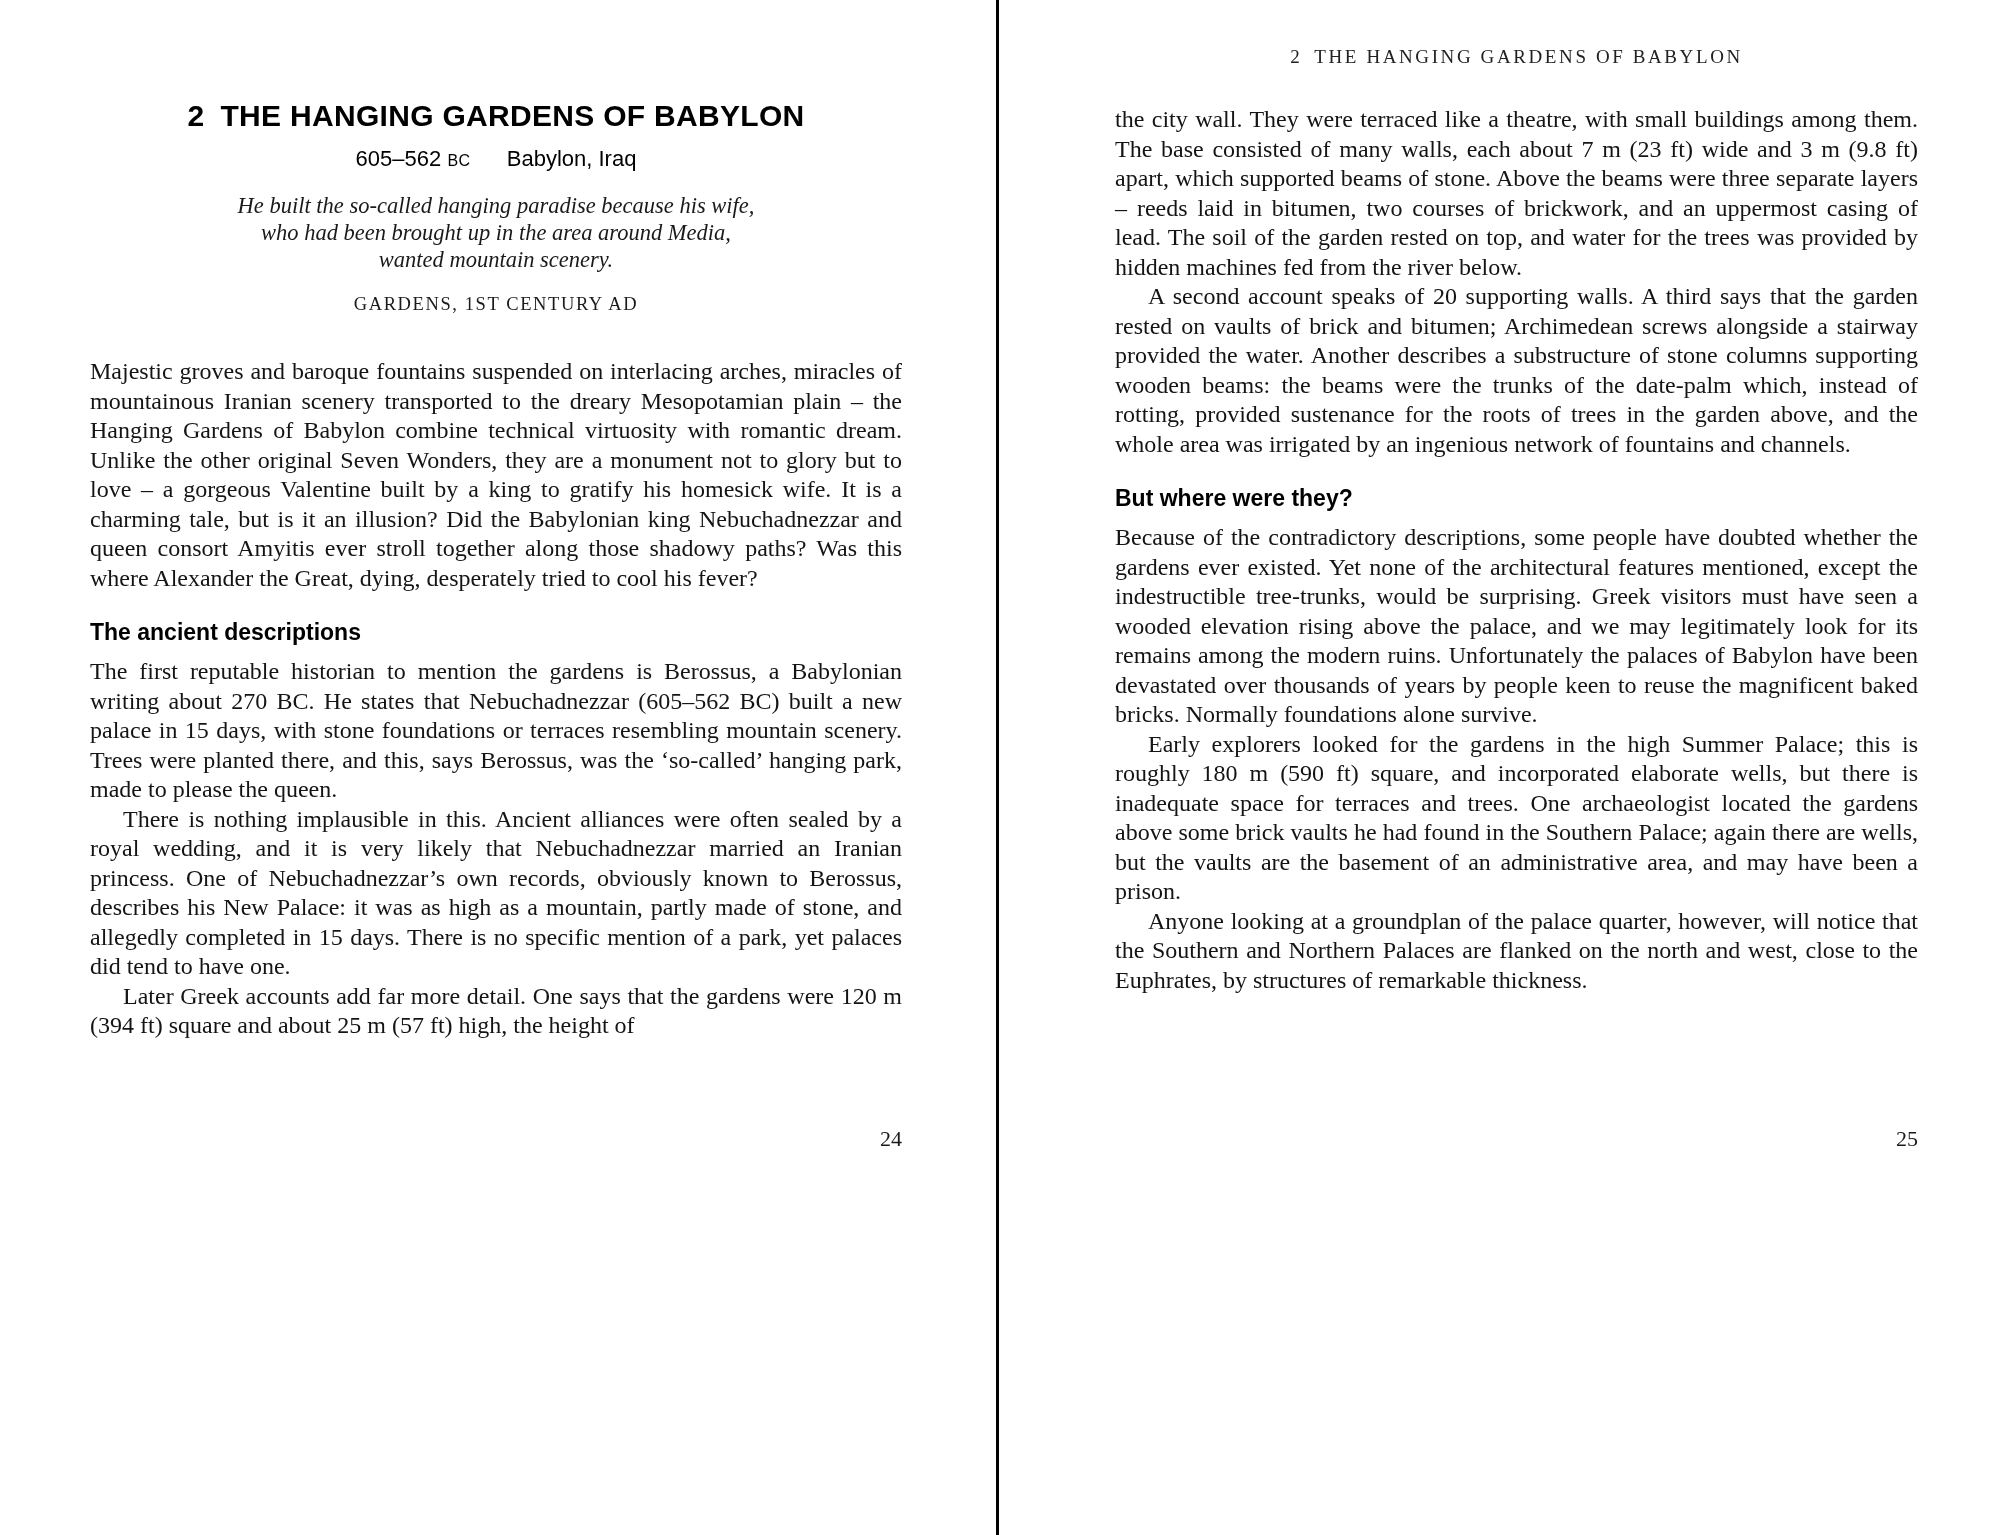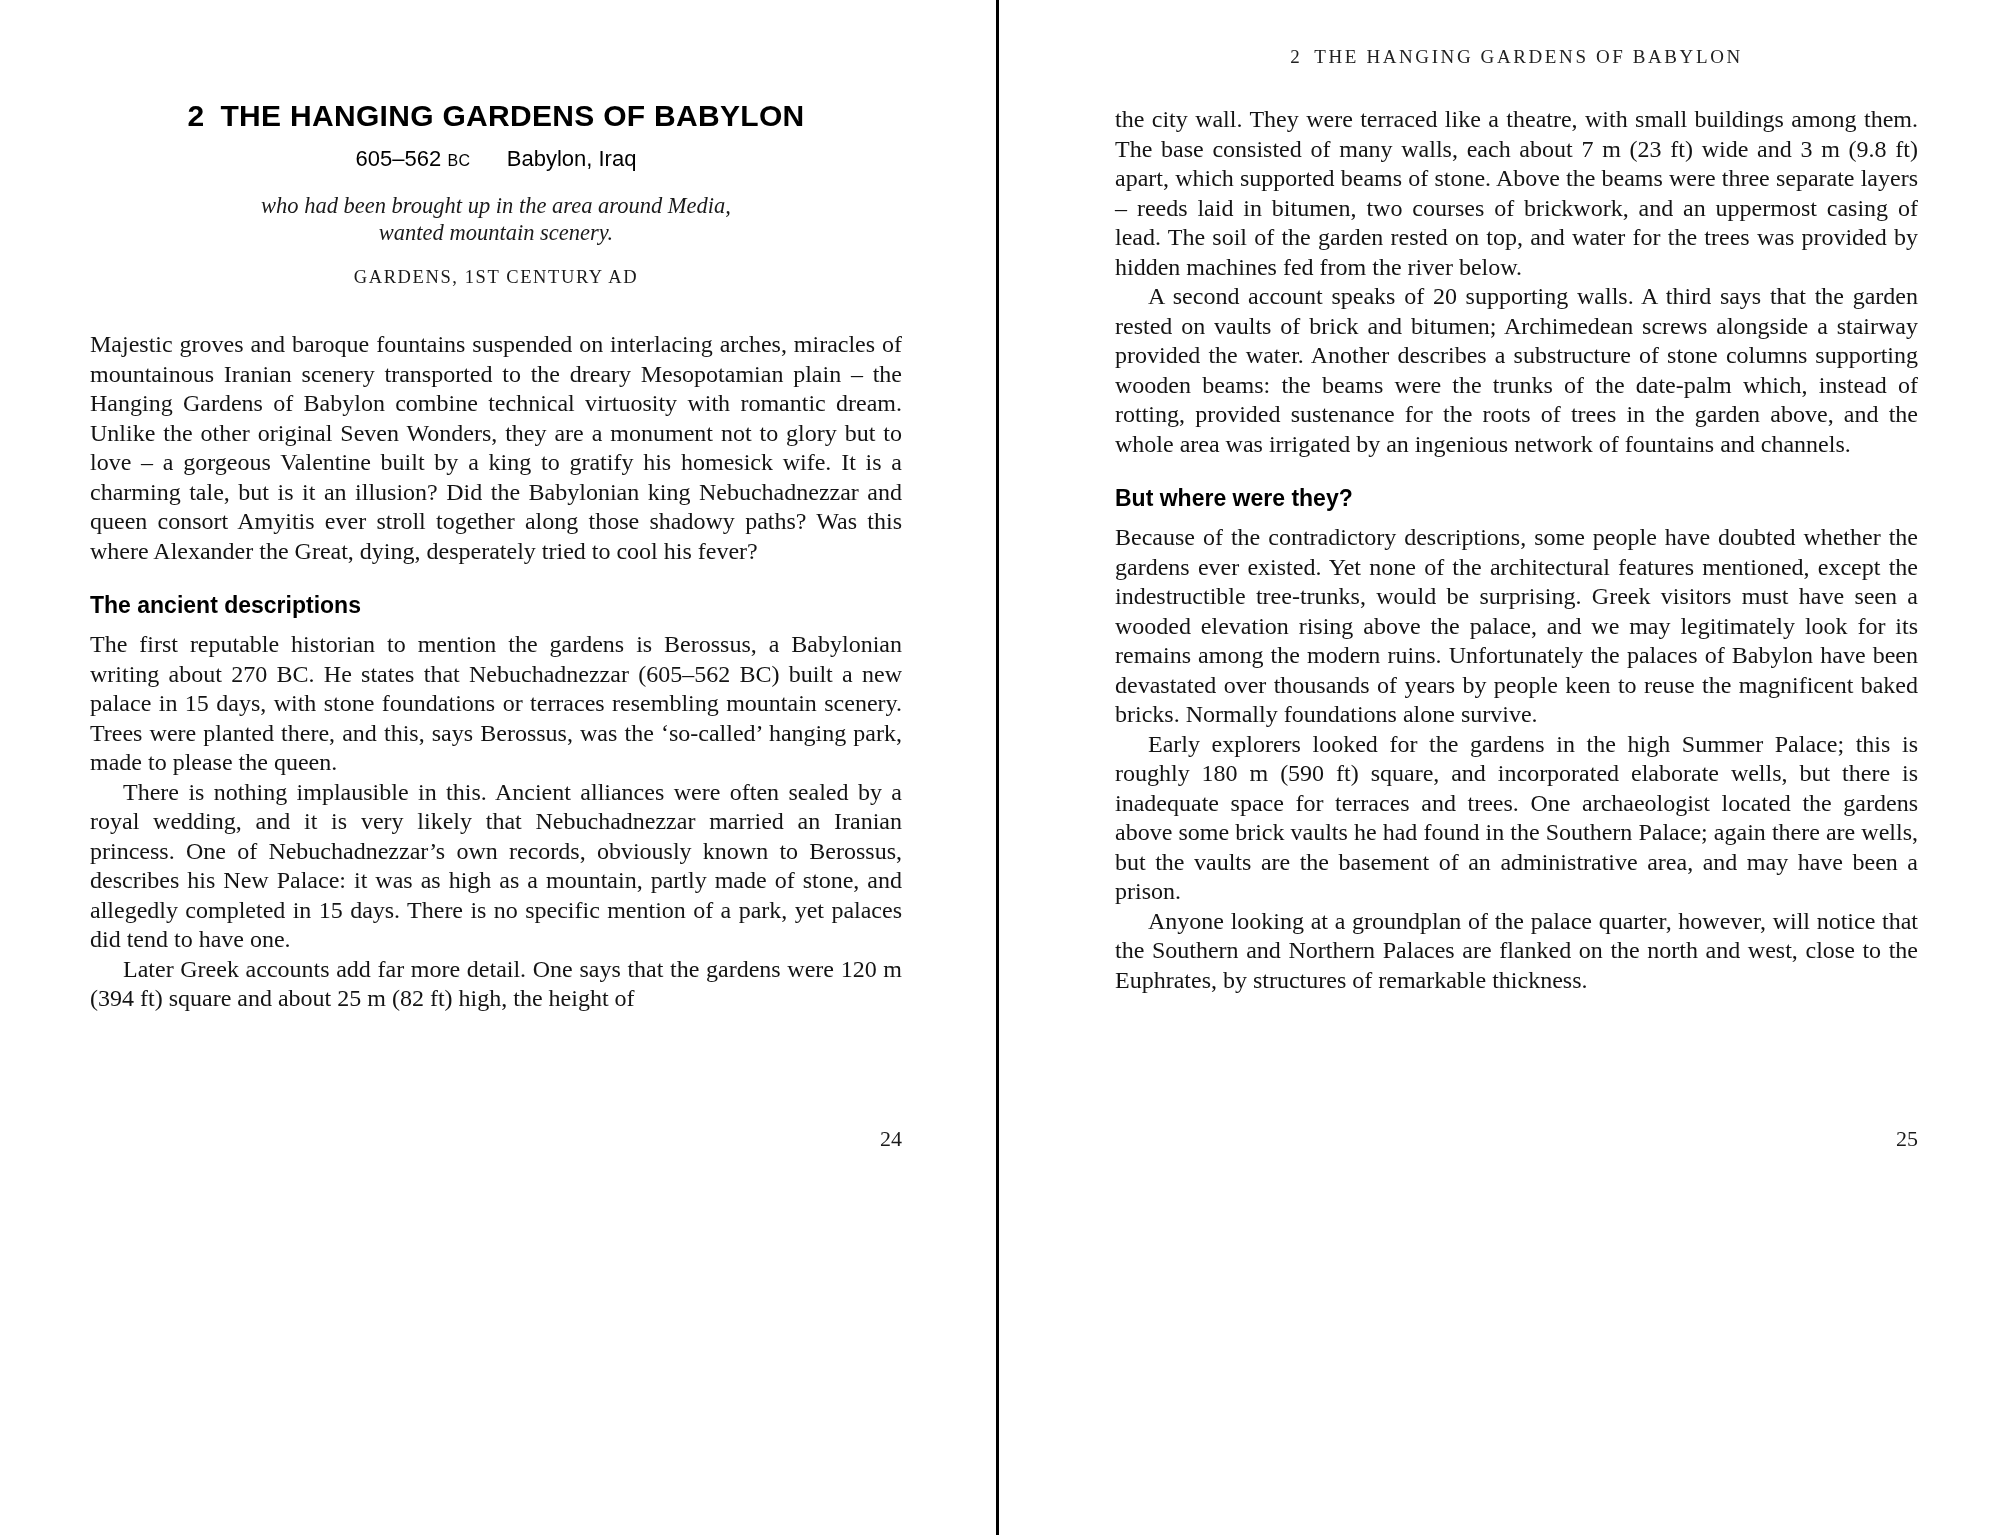--- a/index.html
+++ b/index.html
@@ -121,32 +121,33 @@
     <div class="chapter-head">
       <div class="chapter-title-row">
         <span class="chapter-num">2</span><span>THE HANGING GARDENS OF BABYLON</span>
       </div>
       <div class="chapter-meta">
         <span>605–562</span>
         <span class="meta-era">BC</span>
         <span class="meta-location">Babylon, Iraq</span>
       </div>
       <div class="epigraph">
+        <div>He built the so-called hanging paradise because his wife,</div>
         <div>who had been brought up in the area around Media,</div>
         <div>wanted mountain scenery.</div>
       </div>
       <div class="attribution">GARDENS, 1ST CENTURY AD</div>
     </div>
 
     <div class="body-col">
         <p class="body-para">Majestic groves and baroque fountains suspended on interlacing arches, miracles of mountainous Iranian scenery transported to the dreary Mesopotamian plain – the Hanging Gardens of Babylon combine technical virtuosity with romantic dream. Unlike the other original Seven Wonders, they are a monument not to glory but to love – a gorgeous Valentine built by a king to gratify his homesick wife. It is a charming tale, but is it an illusion? Did the Babylonian king Nebuchadnezzar and queen consort Amyitis ever stroll together along those shadowy paths? Was this where Alexander the Great, dying, desperately tried to cool his fever?</p>
         <h3 class="subheading">The ancient descriptions</h3>
         <p class="body-para">The first reputable historian to mention the gardens is Berossus, a Babylonian writing about 270 BC. He states that Nebuchadnezzar (605–562 BC) built a new palace in 15 days, with stone foundations or terraces resembling mountain scenery. Trees were planted there, and this, says Berossus, was the ‘so-called’ hanging park, made to please the queen.</p>
         <p class="body-para indent">There is nothing implausible in this. Ancient alliances were often sealed by a royal wedding, and it is very likely that Nebuchadnezzar married an Iranian princess. One of Nebuchadnezzar’s own records, obviously known to Berossus, describes his New Palace: it was as high as a mountain, partly made of stone, and allegedly completed in 15 days. There is no specific mention of a park, yet palaces did tend to have one.</p>
-        <p class="body-para indent">Later Greek accounts add far more detail. One says that the gardens were 120 m (394 ft) square and about 25 m (82 ft) high, the height of</p>
+        <p class="body-para indent">Later Greek accounts add far more detail. One says that the gardens were 120 m (394 ft) square and about 25 m (57 ft) high, the height of</p>
       </div>
 
     <div class="folio">24</div>
   </div>
 
   <div class="gutter-line"></div>
 
   <div class="page page-right">
 
     <div class="running-header">

